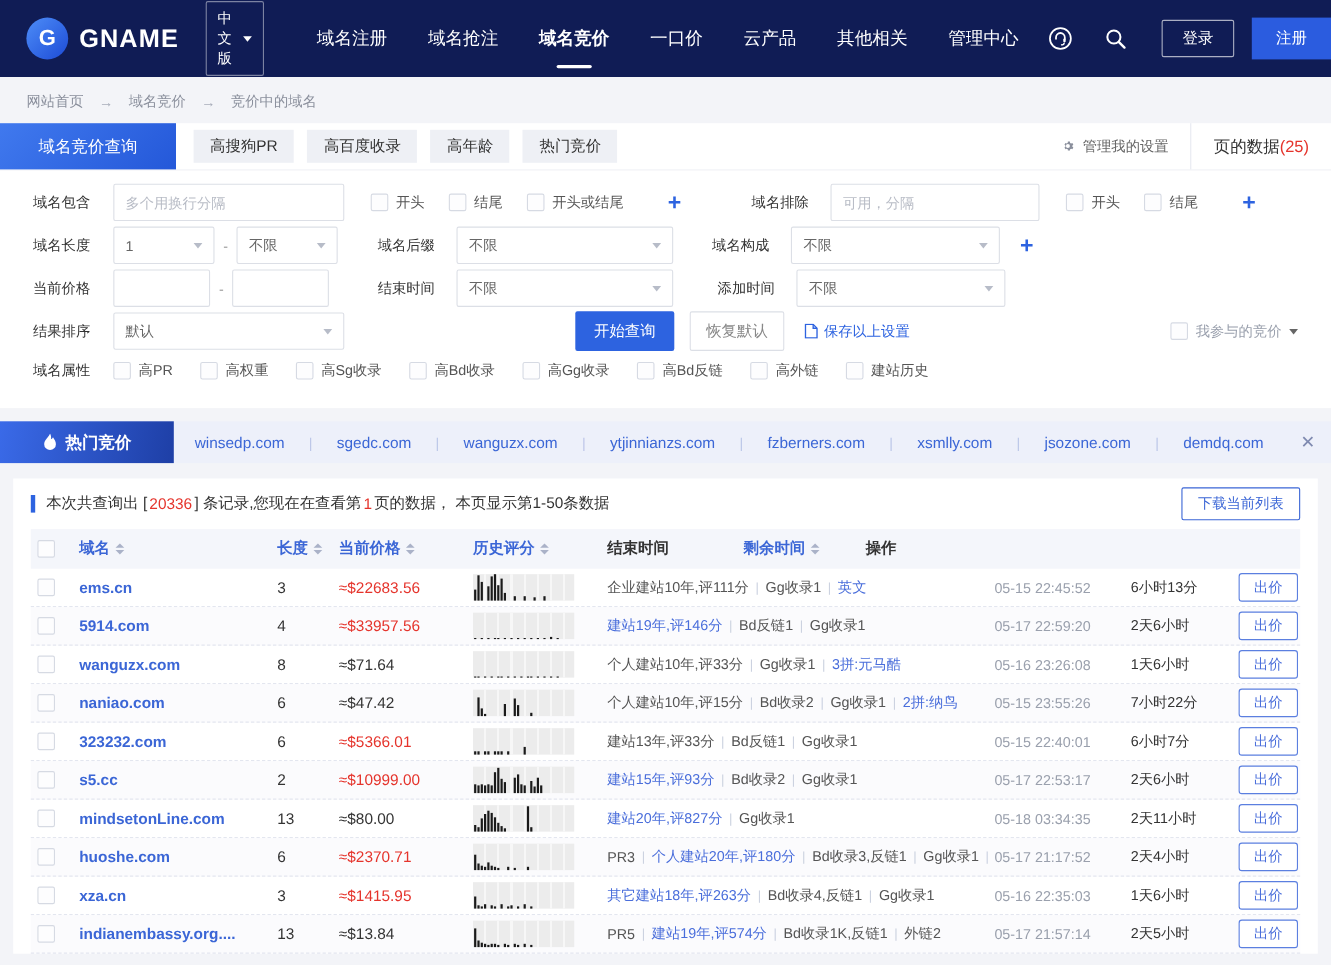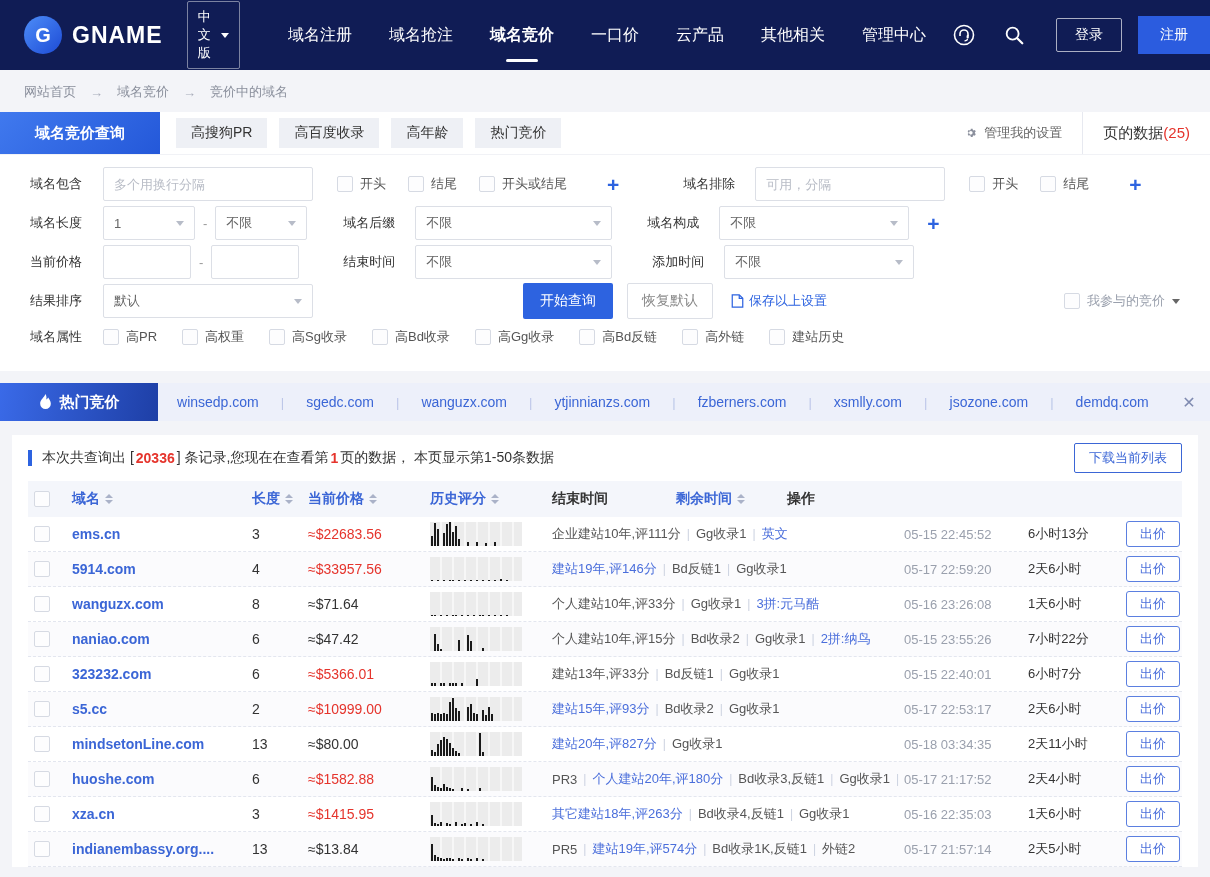--- a/index.html
+++ b/index.html
@@ -29,21 +29,21 @@
     font-size:14px; cursor:pointer; }
 
   
   .breadcrumb { padding:13px 24px 11px; font-size:13px; color:#8a8f9c; display:flex; align-items:center; gap:14px; }
   .bc-item { cursor:pointer; }
   .bc-sep { color:#a8adba; }
 
   
   .tabs-row { background:#fff; height:42px; display:flex; align-items:center; }
   .tab-active { width:160px; height:42px; background:linear-gradient(135deg,#4079ee,#2458d9); color:#fff;
-    font-size:15px; font-weight:bold; display:flex; align-items:center; justify-content:center; margin-right:16px; cursor:pointer; }
+    font-size:15px; font-weight:normal; display:flex; align-items:center; justify-content:center; margin-right:16px; cursor:pointer; }
   .tab { height:30px; padding:0 15px; background:#eef0f5; color:#333; font-size:14px; display:flex;
     align-items:center; margin-right:12px; cursor:pointer; }
   .tabs-right { margin-left:auto; display:flex; align-items:center; height:42px; }
   .manage-link { display:flex; align-items:center; gap:6px; color:#666; font-size:13px; cursor:pointer; padding:0 20px; }
   .tabs-divider { width:1px; height:42px; background:#e7e9f0; }
   .quick-query { padding:0 20px; font-size:15px; color:#333; cursor:pointer; white-space:nowrap; }
   .quick-count { color:#e5342c; }
 
   
   .filter-panel { background:#fff; padding:12px 30px 12px; border-top:1px solid #f1f2f6; }
@@ -73,21 +73,21 @@
     display:flex; align-items:center; justify-content:center; gap:8px; cursor:pointer; }
   .hot-domains { flex:1; display:flex; align-items:center; justify-content:space-around; padding:0 8px; }
   .hot-link { color:#3b66d6; font-size:14px; }
   .hot-sep { color:#bcc6e8; font-size:13px; }
   .hot-close { width:42px; display:flex; align-items:center; justify-content:center; color:#7f8ab0; font-size:16px; cursor:pointer; }
 
   
   .results { margin:14px 12px 0; background:#fff; padding:0 16px; }
   .summary-row { height:46px; display:flex; align-items:center; font-size:14px; color:#333; }
   .blue-bar { width:4px; height:16px; background:#2d63e0; margin-right:10px; }
-  .red-num { color:#e5342c; font-weight:bold; padding:0 2px; }
+  .red-num { color:#e5342c; font-weight:normal; padding:0 2px; }
   .download-btn { margin-left:auto; height:30px; padding:0 14px; background:#fff; border:1px solid #3b66d6;
     color:#3b66d6; font-size:13px; border-radius:2px; cursor:pointer; }
 
   
   .thead { display:flex; align-items:center; background:#f4f6fb; height:36px; font-size:14px; font-weight:bold; }
   .trow { display:flex; align-items:center; height:35px; border-bottom:1px dashed #e3e6ef; font-size:14px; }
   .trow.alt { background:#fbfbfd; }
   .cell { display:flex; align-items:center; }
   .c-check { width:44px; padding-left:6px; }
   .c-domain { width:180px; }
@@ -838,21 +838,21 @@
         <div class="cell c-check">
           <span class="cb"></span>
         </div>
         <div class="cell c-domain">
           <a class="domain">huoshe.com</a>
         </div>
         <div class="cell c-len">
           <span class="len">6</span>
         </div>
         <div class="cell c-price">
-          <span class="price red">≈$1582.88</span>
+          <span class="price red">≈$2370.71</span>
         </div>
         <div class="cell c-spark">
           <div class="spark">
             <i style="height: 60%;"></i>
             <i style="height: 25%;"></i>
             <i style="height: 18%;"></i>
             <i style="height: 12%;"></i>
             <i style="height: 28%;"></i>
             <i style="height: 18%;"></i>
             <i style="height: 12%;"></i>

